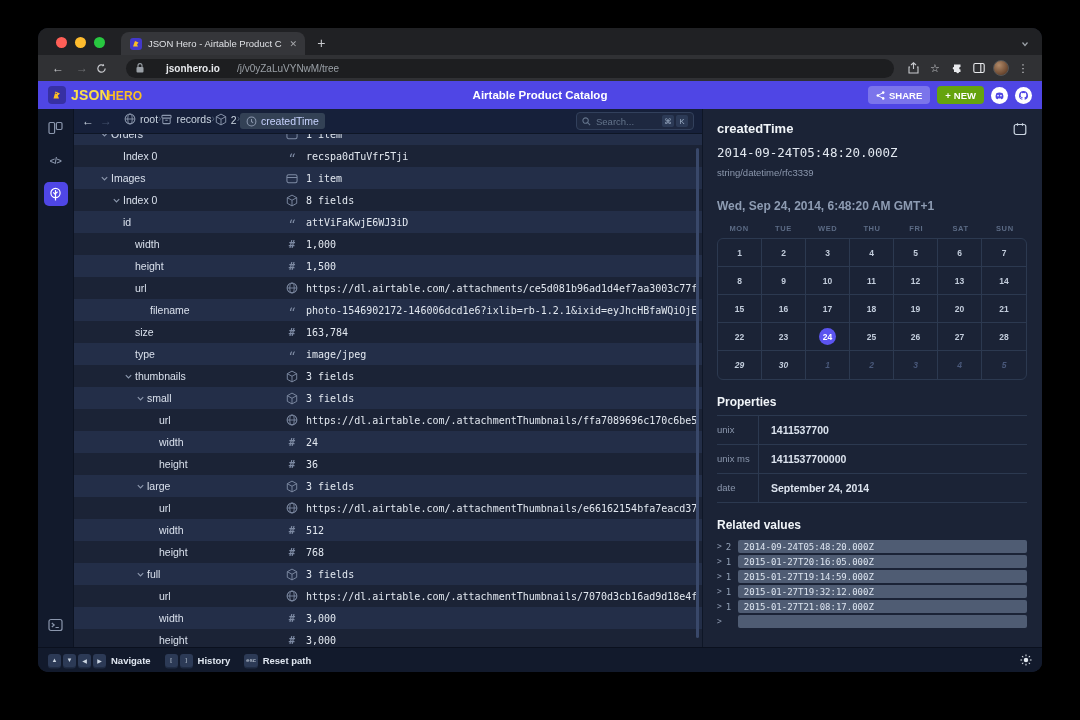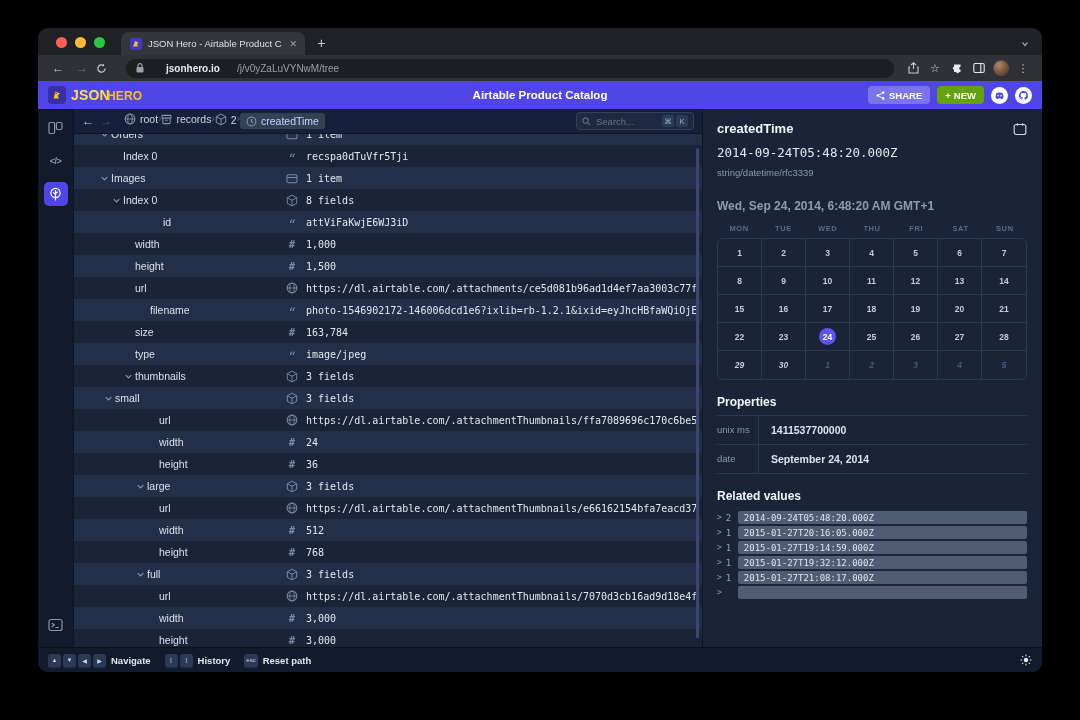--- a/index.html
+++ b/index.html
@@ -378,21 +378,21 @@
               <span class="tval">
                 <span class="vicon">
                   <svg width="12" height="13" viewBox="0 0 14 15">
                     <path d="M7 1.2 L12.5 4.2 V10.8 L7 13.8 L1.5 10.8 V4.2 Z" stroke="currentColor" stroke-width="1.1" fill="none"></path>
                     <path d="M1.5 4.2 L7 7.2 L12.5 4.2 M7 7.2 V13.8" stroke="currentColor" stroke-width="1.1" fill="none"></path>
                   </svg>
                 </span>
                 <span class="vtext">8 fields</span>
               </span>
             </div>
-            <div class="tree-row alt" style="padding-left: 76px;">
+            <div class="tree-row alt" style="padding-left: 36px;">
               <span class="chev"></span>
               <span class="tlabel">id</span>
               <span class="tval">
                 <span class="vicon q">“</span>
                 <span class="vtext">attViFaKwjE6WJ3iD</span>
               </span>
             </div>
             <div class="tree-row" style="padding-left: 48px;">
               <span class="chev"></span>
               <span class="tlabel">width</span>
@@ -457,21 +457,21 @@
               <span class="tval">
                 <span class="vicon">
                   <svg width="12" height="13" viewBox="0 0 14 15">
                     <path d="M7 1.2 L12.5 4.2 V10.8 L7 13.8 L1.5 10.8 V4.2 Z" stroke="currentColor" stroke-width="1.1" fill="none"></path>
                     <path d="M1.5 4.2 L7 7.2 L12.5 4.2 M7 7.2 V13.8" stroke="currentColor" stroke-width="1.1" fill="none"></path>
                   </svg>
                 </span>
                 <span class="vtext">3 fields</span>
               </span>
             </div>
-            <div class="tree-row alt" style="padding-left: 28px;">
+            <div class="tree-row alt" style="padding-left: 60px;">
               <span class="chev">
                 <svg width="9" height="9" viewBox="0 0 10 10">
                   <path d="M2 3.5 L5 6.5 L8 3.5" stroke="currentColor" stroke-width="1.3" fill="none"></path>
                 </svg>
               </span>
               <span class="tlabel">small</span>
               <span class="tval">
                 <span class="vicon">
                   <svg width="12" height="13" viewBox="0 0 14 15">
                     <path d="M7 1.2 L12.5 4.2 V10.8 L7 13.8 L1.5 10.8 V4.2 Z" stroke="currentColor" stroke-width="1.1" fill="none"></path>
@@ -670,20 +670,24 @@
           <div class="cal-cell muted">1</div>
           <div class="cal-cell muted">2</div>
           <div class="cal-cell muted">3</div>
           <div class="cal-cell muted">4</div>
           <div class="cal-cell muted">5</div>
         </div>
 
       <div class="sec-title">Properties</div>
       <div id="prop-rows">
           <div class="prop-row">
+            <span class="prop-label">unix</span>
+            <span class="prop-value">1411537700</span>
+          </div>
+          <div class="prop-row">
             <span class="prop-label">unix ms</span>
             <span class="prop-value">1411537700000</span>
           </div>
           <div class="prop-row">
             <span class="prop-label">date</span>
             <span class="prop-value">September 24, 2014</span>
           </div>
         </div>
 
       <div class="sec-title related">Related values</div>

